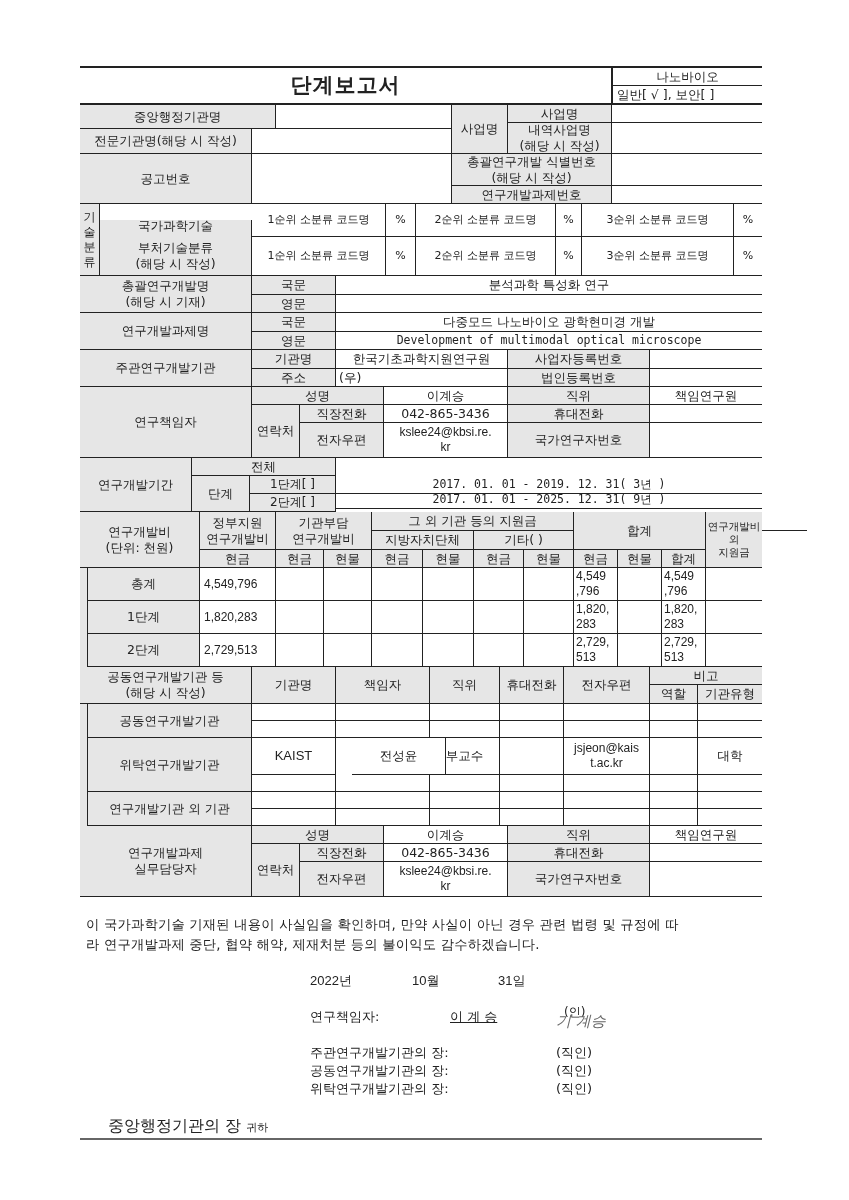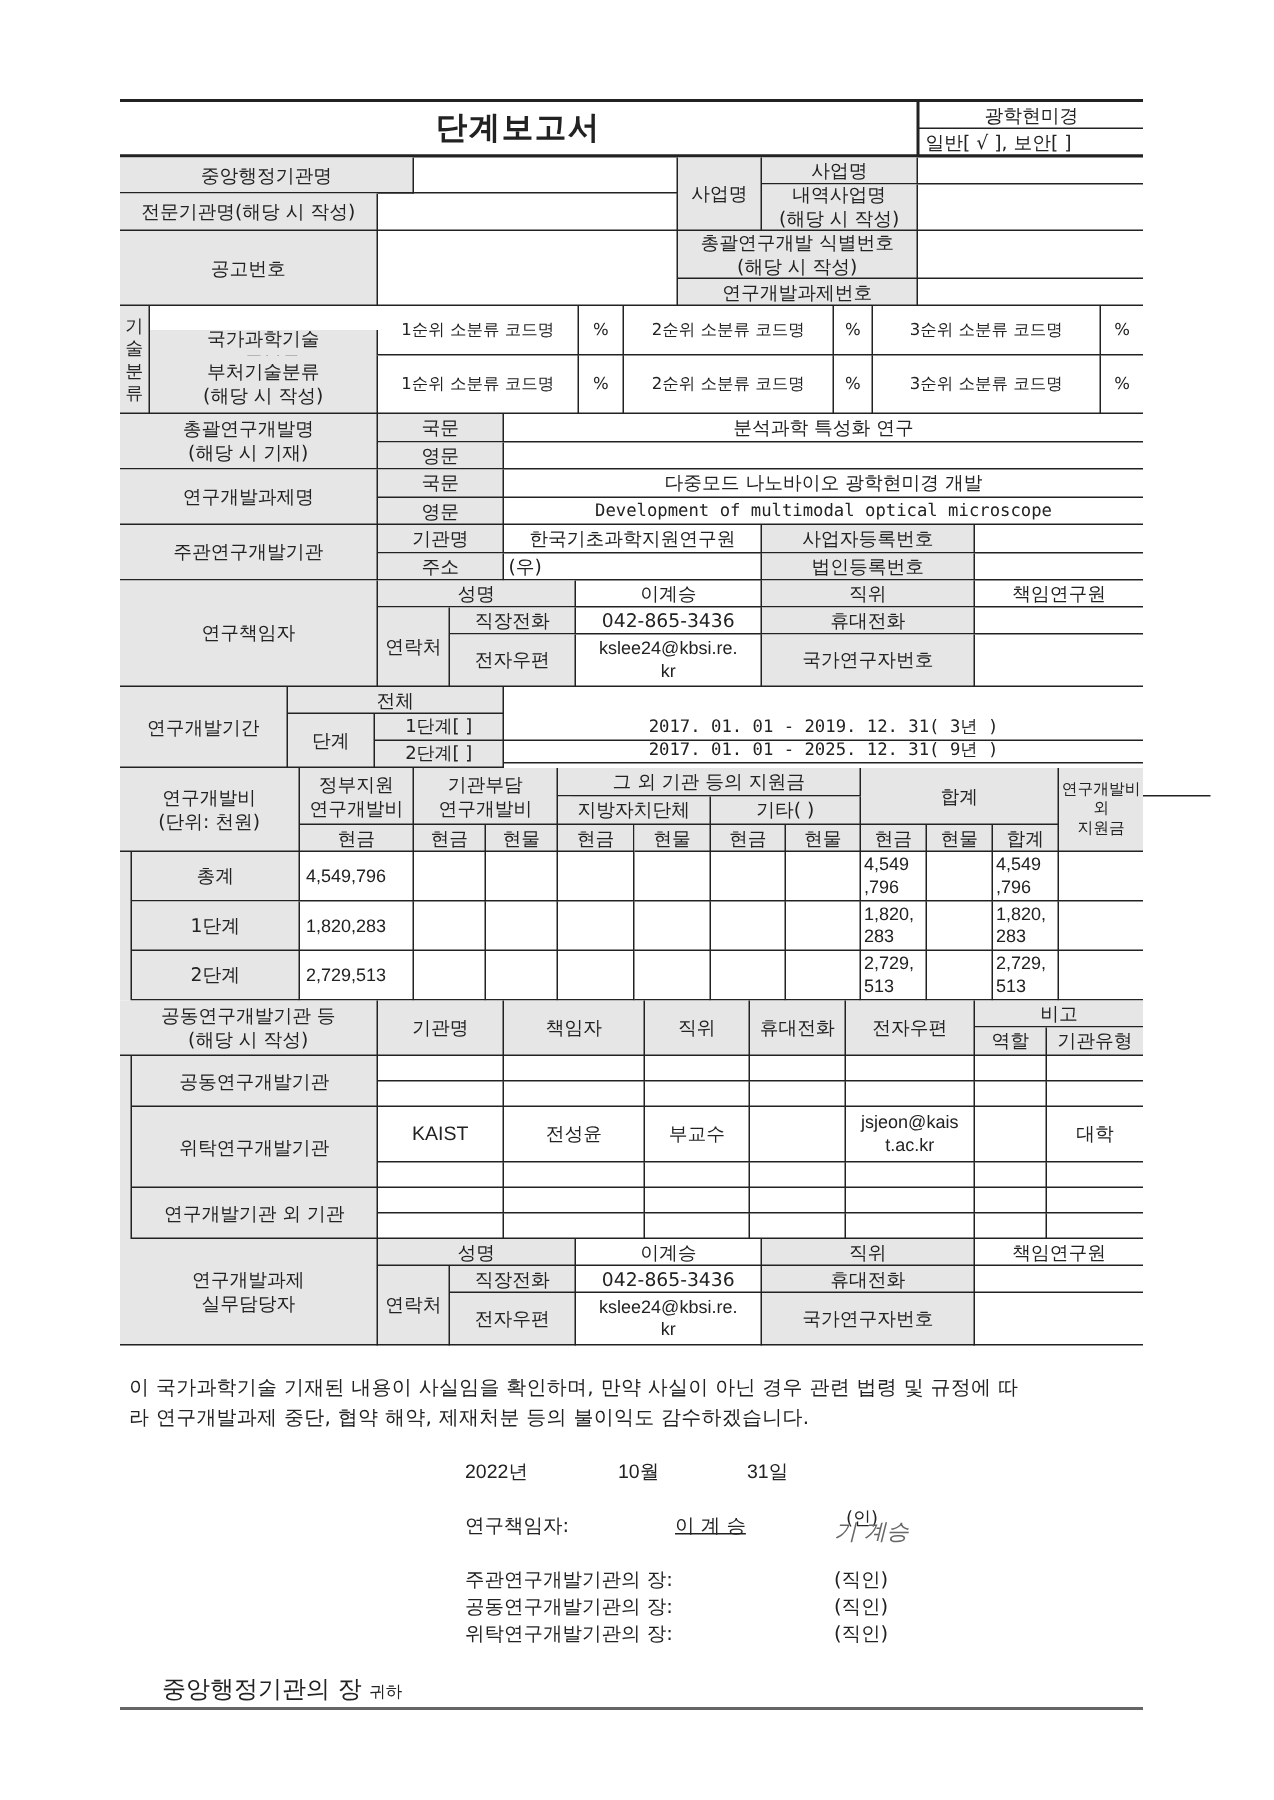--- a/index.html
+++ b/index.html
@@ -16,21 +16,21 @@
   .t{position:absolute;font-size:13px;white-space:nowrap;}
   .title{font-size:21px;font-weight:bold;letter-spacing:1px;}
   .sig{font-family:"DejaVu Serif",serif;color:#666;font-style:italic;font-size:15px;}
 </style>
 </head>
 <body>
 
 <div class="hr" style="top:66px;height:2px;"></div>
 
 <div class="c title" style="left:80px;top:68px;width:532px;height:36px;border-left:none;">단계보고서</div>
-<div class="c nob" style="left:612px;top:68px;width:150px;height:18px;border-left:1px solid #222;">광학현미경</div>
+<div class="c nob" style="left:612px;top:68px;width:150px;height:18px;border-left:1px solid #222;">나노바이오</div>
 <div class="c nob" style="left:612px;top:86px;width:150px;height:18px;border-left:1px solid #222;justify-content:flex-start;padding-left:4px;">일반[ √ ], 보안[   ]</div>
 <div class="hr" style="top:103px;height:2px;"></div>
 
 <div class="c g" style="left:80px;top:105px;width:196px;height:24px;">중앙행정기관명</div>
 <div class="c" style="left:252px;top:105px;width:200px;height:24px;"></div>
 <div class="c g" style="left:80px;top:129px;width:172px;height:25px;">전문기관명(해당 시 작성)</div>
 <div class="c" style="left:252px;top:129px;width:200px;height:25px;"></div>
 <div class="c g" style="left:452px;top:105px;width:56px;height:49px;">사업명</div>
 <div class="c g" style="left:508px;top:105px;width:104px;height:18px;">사업명</div>
 <div class="c g" style="left:508px;top:123px;width:104px;height:31px;">내역사업명
@@ -211,21 +211,21 @@
 <div class="c" style="left:252px;top:721px;width:84px;height:17px;"></div>
 <div class="c" style="left:336px;top:721px;width:94px;height:17px;"></div>
 <div class="c" style="left:430px;top:721px;width:70px;height:17px;"></div>
 <div class="c" style="left:500px;top:721px;width:64px;height:17px;"></div>
 <div class="c" style="left:564px;top:721px;width:86px;height:17px;"></div>
 <div class="c" style="left:650px;top:721px;width:48px;height:17px;"></div>
 <div class="c nob" style="left:698px;top:721px;width:64px;height:17px;"></div>
 
 <div class="c g" style="left:88px;top:738px;width:164px;height:54px;">위탁연구개발기관</div>
 <div class="c" style="left:252px;top:738px;width:84px;height:37px;font-family:'Liberation Sans',sans-serif;font-size:13px;">KAIST</div>
-<div class="c" style="left:336px;top:738px;width:94px;height:37px;">전성윤</div>
+<div class="c" style="left:352px;top:738px;width:94px;height:37px;">전성윤</div>
 <div class="c" style="left:430px;top:738px;width:70px;height:37px;">부교수</div>
 <div class="c" style="left:500px;top:738px;width:64px;height:37px;"></div>
 <div class="c" style="left:564px;top:738px;width:86px;height:37px;font-family:'Liberation Sans',sans-serif;font-size:12px;">jsjeon@kais
 t.ac.kr</div>
 <div class="c" style="left:650px;top:738px;width:48px;height:37px;"></div>
 <div class="c nob" style="left:698px;top:738px;width:64px;height:37px;">대학</div>
 <div class="c" style="left:252px;top:775px;width:84px;height:17px;"></div>
 <div class="c" style="left:336px;top:775px;width:94px;height:17px;"></div>
 <div class="c" style="left:430px;top:775px;width:70px;height:17px;"></div>
 <div class="c" style="left:500px;top:775px;width:64px;height:17px;"></div>

